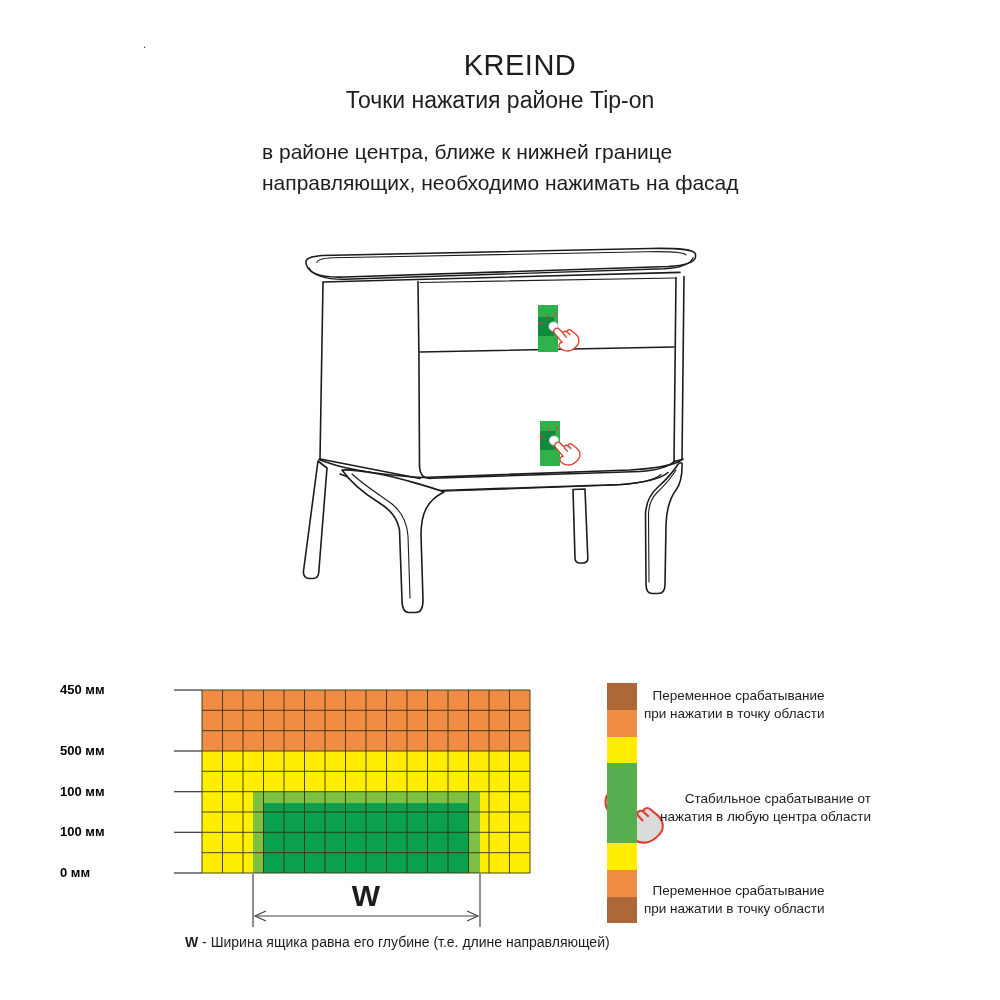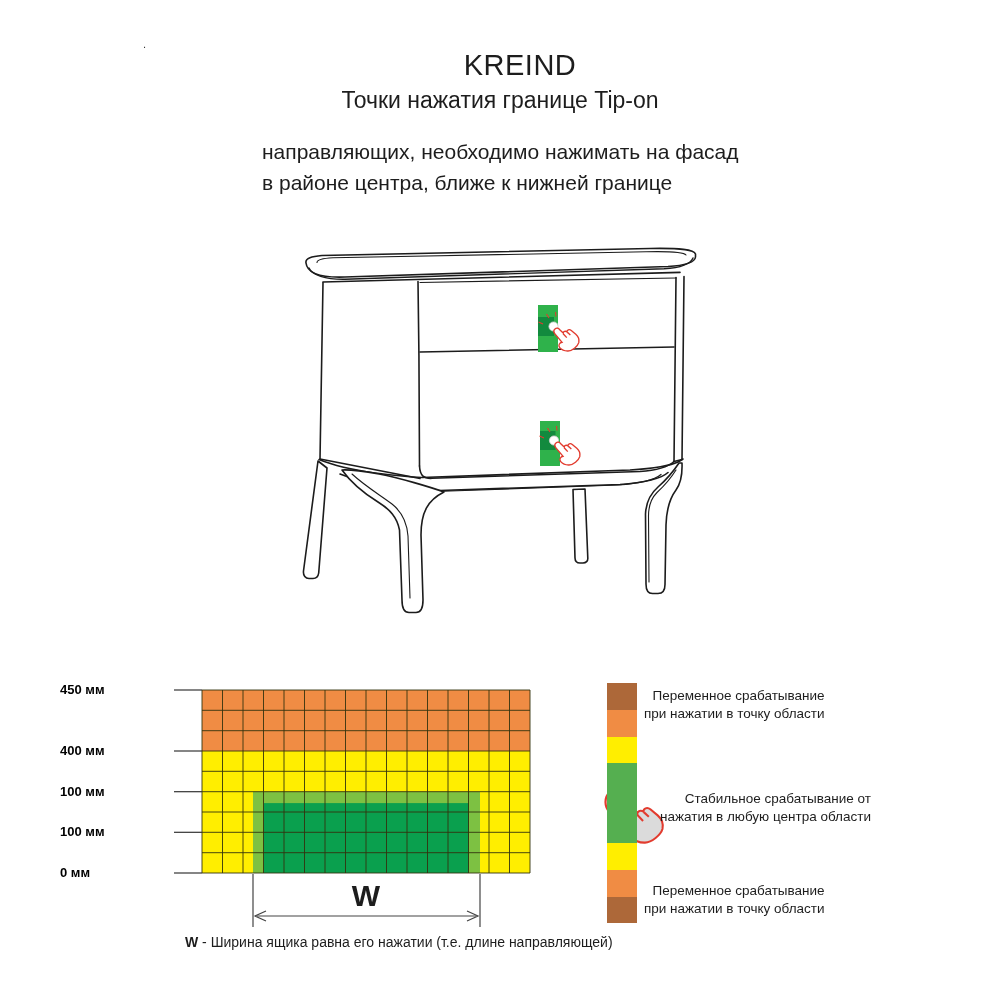--- a/index.html
+++ b/index.html
@@ -133,34 +133,34 @@
     <g>
       <circle cx="620" cy="802" r="14.5" fill="none" stroke-width="2.2" stroke="#E23B2E"></circle>
       <circle cx="620" cy="802" r="9.5" fill="none" stroke-width="1.8" stroke="#E23B2E"></circle>
       <circle cx="620" cy="802" r="5.5" fill="#fff" stroke="#2FB24B" stroke-width="1.2" stroke-dasharray="2 1.6"></circle>
       <use href="#handShape" transform="translate(624,807) rotate(-40) scale(1.7)" stroke-width="1.2" stroke="#E23B2E" fill="#DBDBDB"></use>
     </g>
   </svg>
 
   <div class="abs" id="stray-dot">.</div>
   <div class="abs" id="title">KREIND</div>
-  <div class="abs" id="subtitle">Точки нажатия границе Tip-on</div>
+  <div class="abs" id="subtitle">Точки нажатия районе Tip-on</div>
   <div class="abs" id="paragraph">
+    <div>в районе центра, ближе к нижней границе</div>
     <div>направляющих, необходимо нажимать на фасад</div>
-    <div>в районе центра, ближе к нижней границе</div>
   </div>
 
   <div class="ylab" style="top:682px;">450 мм</div>
-  <div class="ylab" style="top:743px;">400 мм</div>
+  <div class="ylab" style="top:743px;">500 мм</div>
   <div class="ylab" style="top:784px;">100 мм</div>
   <div class="ylab" style="top:824px;">100 мм</div>
   <div class="ylab" style="top:865px;">0 мм</div>
 
   <div class="abs" id="wletter">W</div>
-  <div class="abs" id="caption"><b>W</b><span> - Ширина ящика равна его нажатии (т.е. длине направляющей)</span></div>
+  <div class="abs" id="caption"><b>W</b><span> - Ширина ящика равна его глубине (т.е. длине направляющей)</span></div>
 
   <div id="legend-bar">
       <div style="height: 27px; background: rgb(173, 104, 57);"></div>
       <div style="height: 27px; background: rgb(240, 140, 68);"></div>
       <div style="height: 26px; background: rgb(255, 238, 0);"></div>
       <div style="height: 80px; background: rgb(85, 175, 80);"></div>
       <div style="height: 27px; background: rgb(255, 238, 0);"></div>
       <div style="height: 27px; background: rgb(240, 140, 68);"></div>
       <div style="height: 26px; background: rgb(173, 104, 57);"></div>
     </div>

